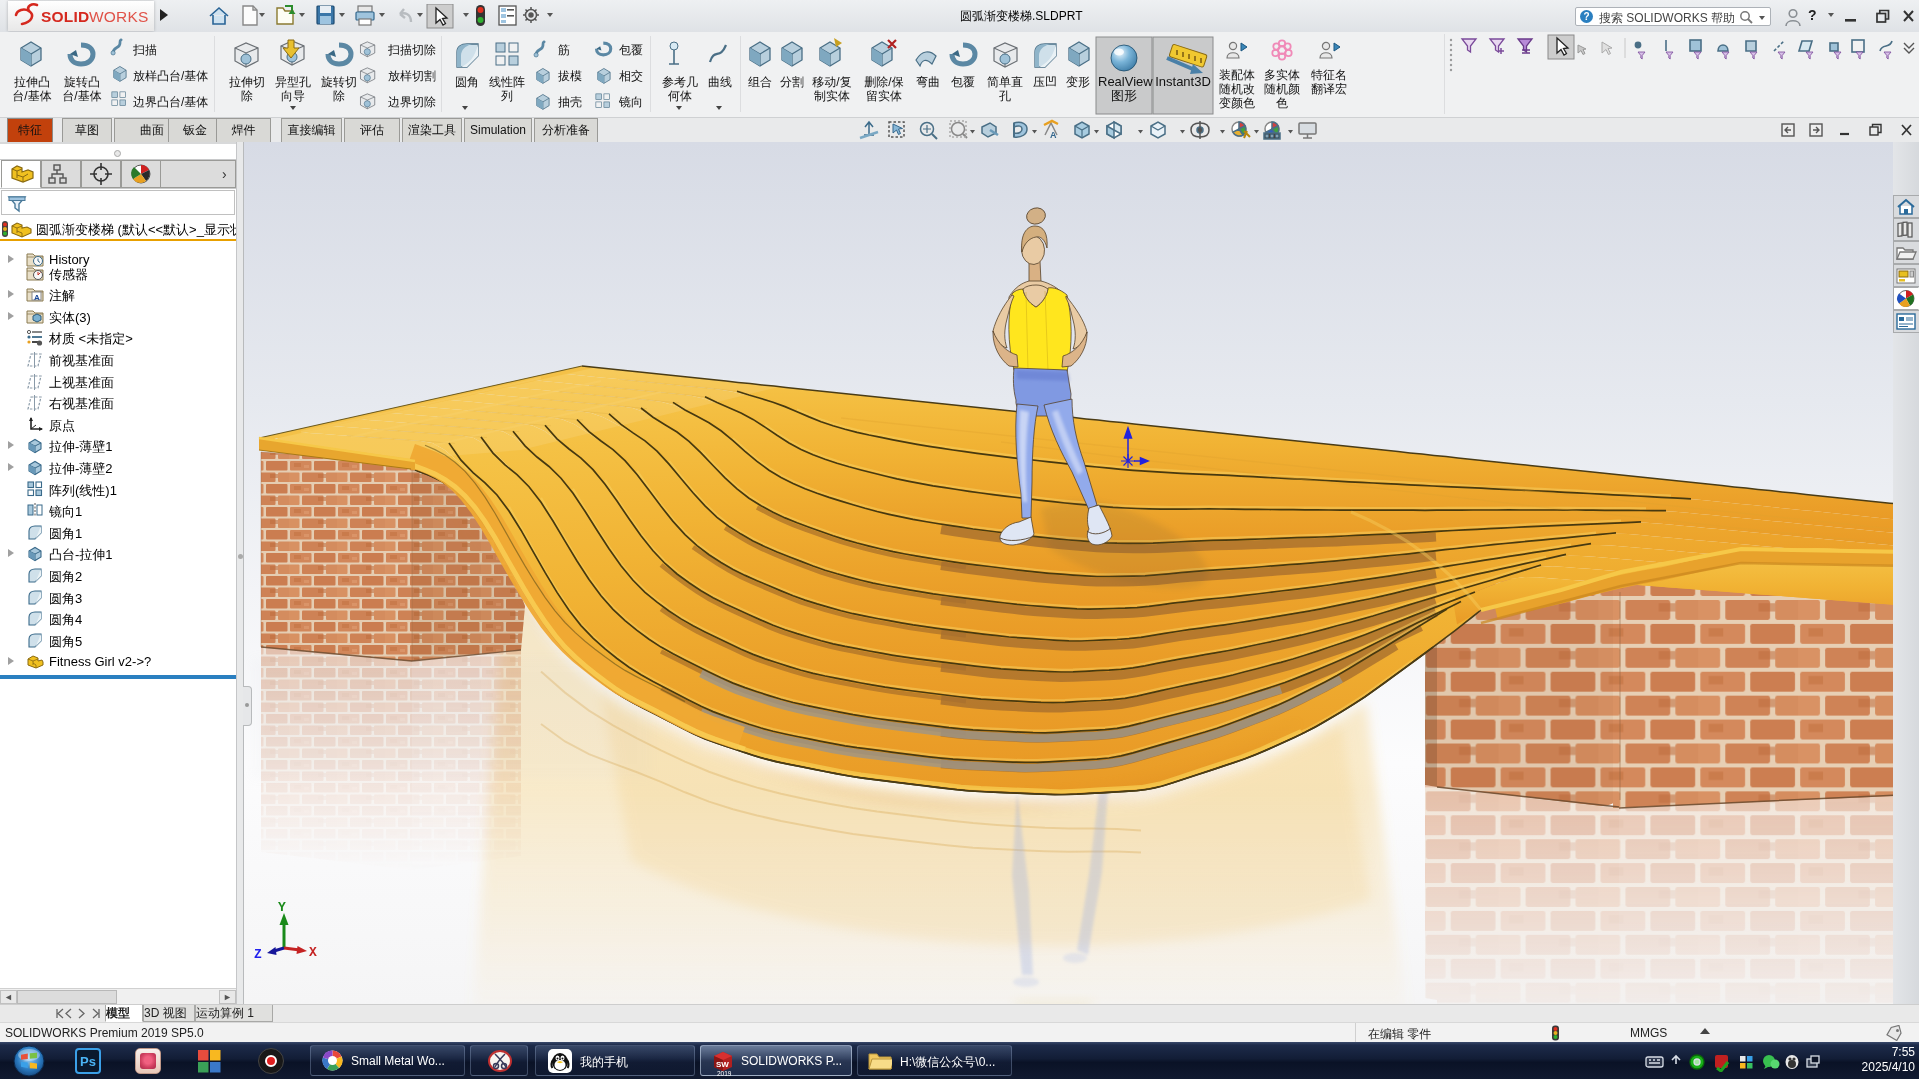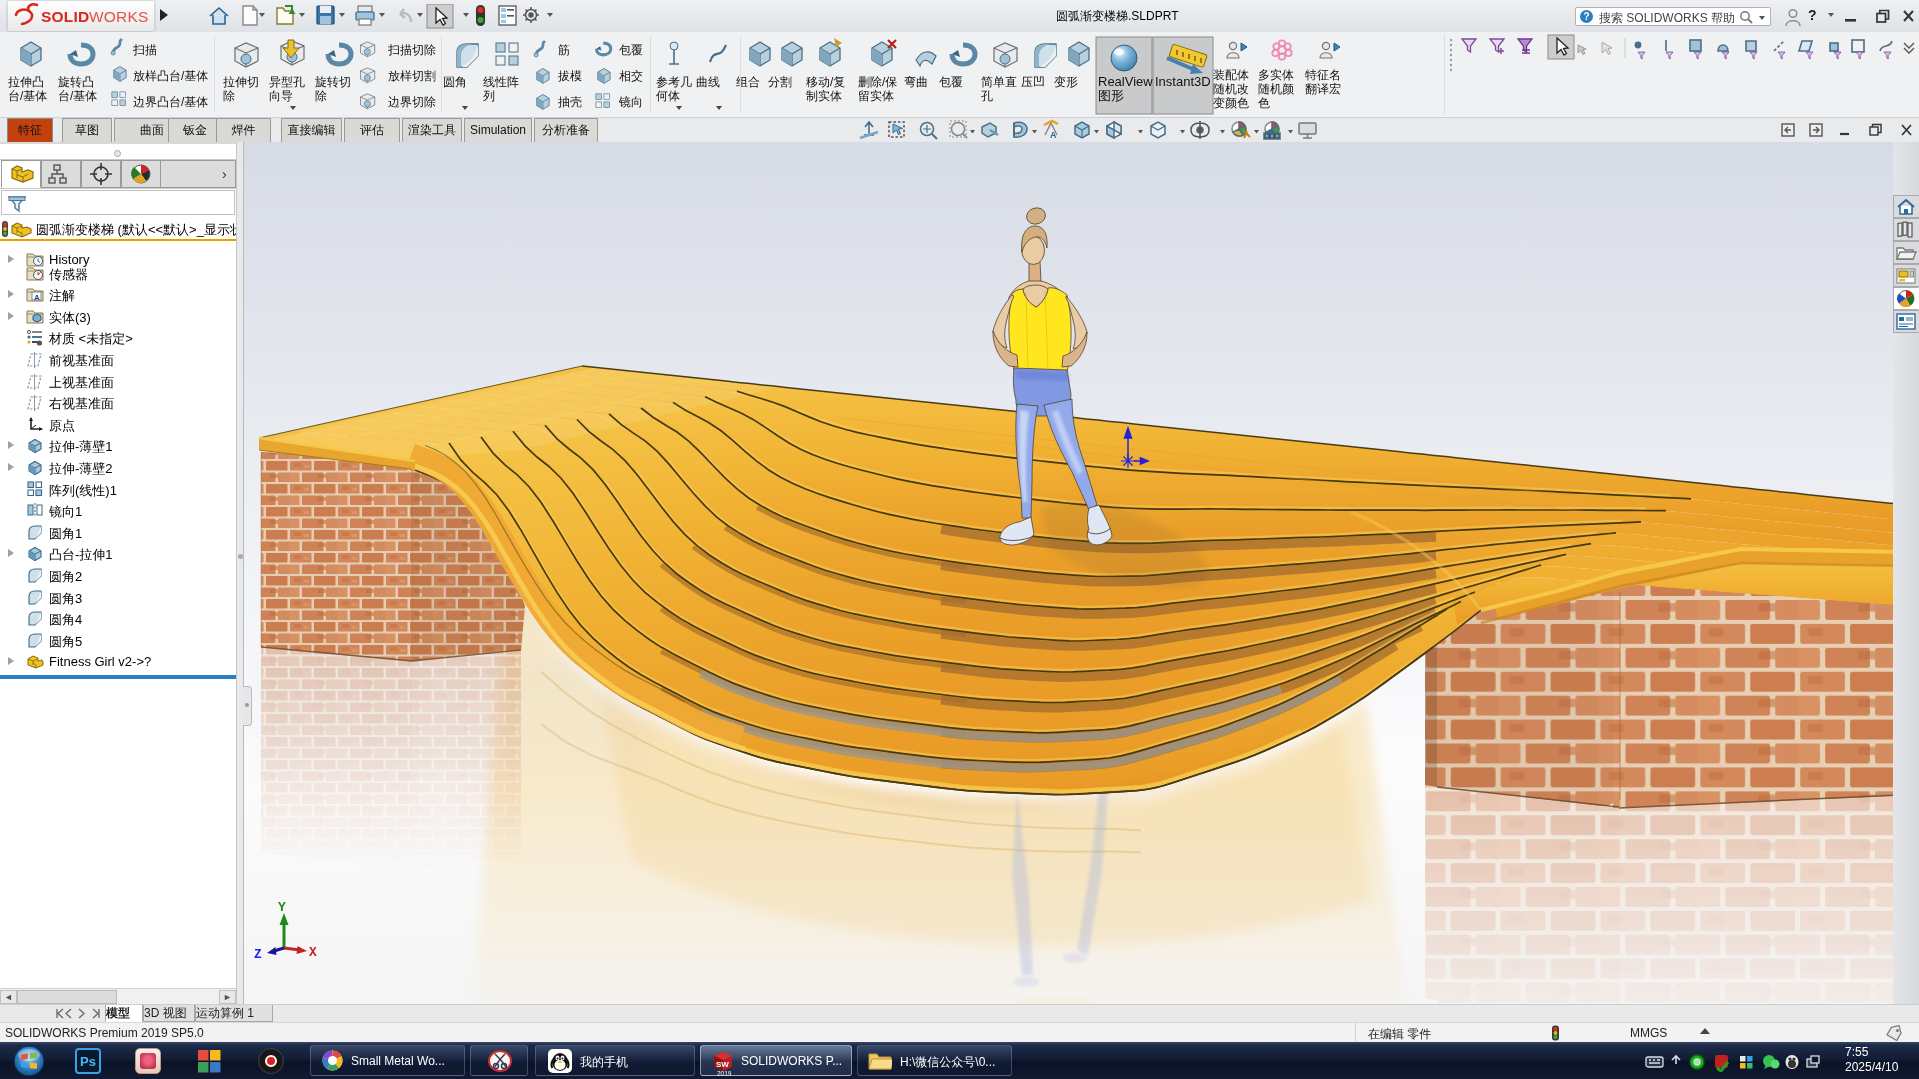--- a/index.html
+++ b/index.html
@@ -3,21 +3,21 @@
 <style>
 *{margin:0;padding:0;box-sizing:border-box}
 html,body{width:1919px;height:1079px;overflow:hidden;font-family:"Liberation Sans",sans-serif;background:#fff}
 .abs{position:absolute}
 #titlebar{position:absolute;left:0;top:0;width:1919px;height:32px;background:linear-gradient(#eef0f2,#dfe2e6)}
 #logo{position:absolute;left:8px;top:1px;width:146px;height:30px;background:linear-gradient(#ffffff,#e8e8e8);box-shadow:0 0 3px rgba(0,0,0,.25);display:flex;align-items:flex-start}
 #ribbon{position:absolute;left:0;top:32px;width:1919px;height:86px;background:#f0f1f2;border-bottom:1px solid #cfd1d3}
 #tabrow{position:absolute;left:0;top:118px;width:1919px;height:24px;background:#e9eaeb}
 .rtab{position:absolute;top:0;height:24px;background:#d9d9d6;border:1px solid #9a9a97;border-bottom:none;font-size:12px;color:#111;text-align:center;line-height:22px}
 .rtab.act{background:#c2410c;border-color:#8a8a88}
-.biglbl{font-size:12px;color:#111;line-height:14px}
+.biglbl{font-size:12px;color:#111;text-align:center;line-height:14px}
 .smallrow{position:absolute;font-size:12px;color:#111;white-space:nowrap}
 .gsep{position:absolute;top:38px;height:72px;width:1px;background:#dcdddf}
 #main{position:absolute;left:0;top:142px;width:1919px;height:862px}
 #lpanel{position:absolute;left:0;top:0;width:236px;height:862px;background:#fff}
 #lsplit{position:absolute;left:236px;top:0;width:7px;height:862px;background:#e8e9ea;border-left:1px solid #c5c6c8}
 .ptab{position:absolute;top:18px;height:28px;width:40px;background:#dcdcdc;border:1px solid #9a9a97}
 .trow{position:absolute;left:0;width:236px;height:22px;font-size:13px;color:#000;white-space:nowrap}
 .trow .txt{position:absolute;left:49px;top:3px}
 .arr{position:absolute;left:8px;top:6px;width:0;height:0;border-left:6px solid #a0a0a0;border-top:4px solid transparent;border-bottom:4px solid transparent}
 #viewport{position:absolute;left:243px;top:0;width:1650px;height:862px;border-left:1px solid #b8babc}
@@ -92,21 +92,21 @@
         <path d="M10,3 L10,6 M10,16 L10,19 M2,11 L5,11 M15,11 L18,11 M4.5,5.5 L6.7,7.7 M13.3,14.3 L15.5,16.5 M15.5,5.5 L13.3,7.7 M6.7,14.3 L4.5,16.5"></path>
       </g>
  </svg>
  <div class="dd" style="left:259px"></div>
     <div class="dd" style="left:299px"></div>
     <div class="dd" style="left:339px"></div>
     <div class="dd" style="left:379px"></div>
     <div class="dd" style="left:417px"></div>
     <div class="dd" style="left:463px"></div>
     <div class="dd" style="left:547px"></div>
- <div class="abs" style="left:1056px;top:8px;width:300px;font-size:12px;color:#000">圆弧渐变楼梯.SLDPRT</div>
+ <div class="abs" style="left:960px;top:8px;width:300px;font-size:12px;color:#000">圆弧渐变楼梯.SLDPRT</div>
 
  <div class="abs" style="left:1575px;top:7px;width:196px;height:19px;background:#fff;border:1px solid #adb2b8;border-radius:2px">
   <div class="abs" style="left:4px;top:2px;width:13px;height:13px;border-radius:7px;background:#2a7fc0;color:#fff;font-size:10px;text-align:center;line-height:13px;font-weight:bold">?</div>
   <div class="abs" style="left:23px;top:2px;font-size:12px;color:#444">搜索 SOLIDWORKS 帮助</div>
   <svg class="abs" style="left:163px;top:2px" width="15" height="15">
         <circle cx="6" cy="6" r="4.2" fill="none" stroke="#777" stroke-width="1.5"></circle>
         <path d="M9,9 L13,13" stroke="#777" stroke-width="1.8"></path>
       </svg>
   <div class="dd" style="left:183px;top:8px"></div>
  </div>
@@ -1154,14 +1154,14 @@
           <ellipse cx="147" cy="12" rx="4" ry="4" fill="#333"></ellipse>
           <circle cx="145" cy="7" r="1.6" fill="#333"></circle>
           <circle cx="149" cy="7" r="1.6" fill="#333"></circle>
         </g>
    <g>
           <rect x="162" y="7" width="10" height="8" fill="rgba(220,228,240,.2)"></rect>
           <rect x="166" y="4" width="8" height="7" fill="#0c1426" stroke="#d8dde6"></rect>
         </g>
   </g>
  </svg>
- <div class="abs" style="left:1845px;top:3px;width:70px;color:#fff;font-size:12px;text-align:left;line-height:15px">7:55<br>2025/4/10</div>
+ <div class="abs" style="left:1845px;top:3px;width:70px;color:#fff;font-size:12px;text-align:right;line-height:15px">7:55<br>2025/4/10</div>
 </div>
 
 </body></html>

